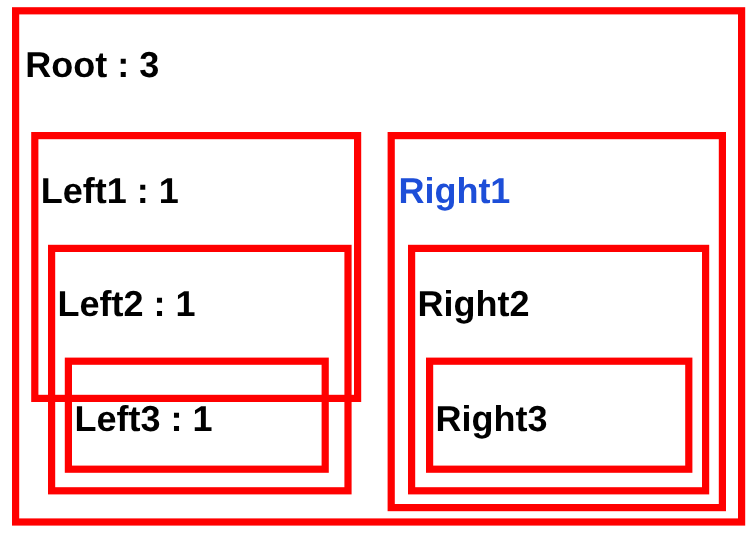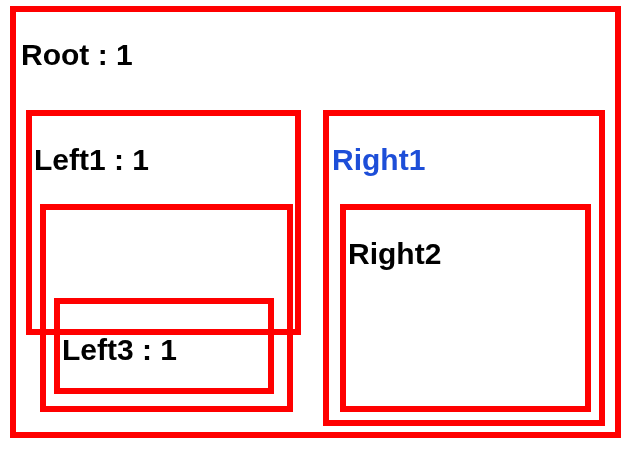--- a/index.html
+++ b/index.html
@@ -52,36 +52,40 @@
   #right3 { left: 9px; top: 88px; width: 222px; height: 96px; }
   #left3  > .title { left: 2px; top: 31px; }
   #right3 > .title { left: 2px; top: 31px; }
 </style>
 </head>
 <body>
 
 <div id="canvas" style="background: rgb(255, 255, 255);">
 
   <div class="box" id="root" style="border-color: rgb(255, 0, 0);">
-    <span class="title" style="color: rgb(0, 0, 0);">Root : 1</span>
+    <span class="title" style="color: rgb(0, 0, 0);">Root : 3</span>
 
     <div class="box" id="left1" style="border-color: rgb(255, 0, 0);">
       <span class="title" style="color: rgb(0, 0, 0);">Left1 : 1</span>
 
       <div class="box" id="left2" style="border-color: rgb(255, 0, 0);">
+        <span class="title" style="color: rgb(0, 0, 0);">Left2 : 1</span>
 
         <div class="box" id="left3" style="border-color: rgb(255, 0, 0); padding-left: 28px;">
           <span class="title" style="color: rgb(0, 0, 0);">Left3 : 1</span>
         </div>
       </div>
     </div>
 
     <div class="box" id="right1" style="border-color: rgb(255, 0, 0);">
       <span class="title" style="color: #1d4ed8;">Right1</span>
 
       <div class="box" id="right2" style="border-color: rgb(255, 0, 0);">
         <span class="title" style="color: rgb(0, 0, 0);">Right2</span>
 
+        <div class="box" id="right3" style="border-color: rgb(255, 0, 0);">
+          <span class="title" style="color: rgb(0, 0, 0);">Right3</span>
+        </div>
       </div>
     </div>
 
   </div>
 </div>
 
 </body></html>

